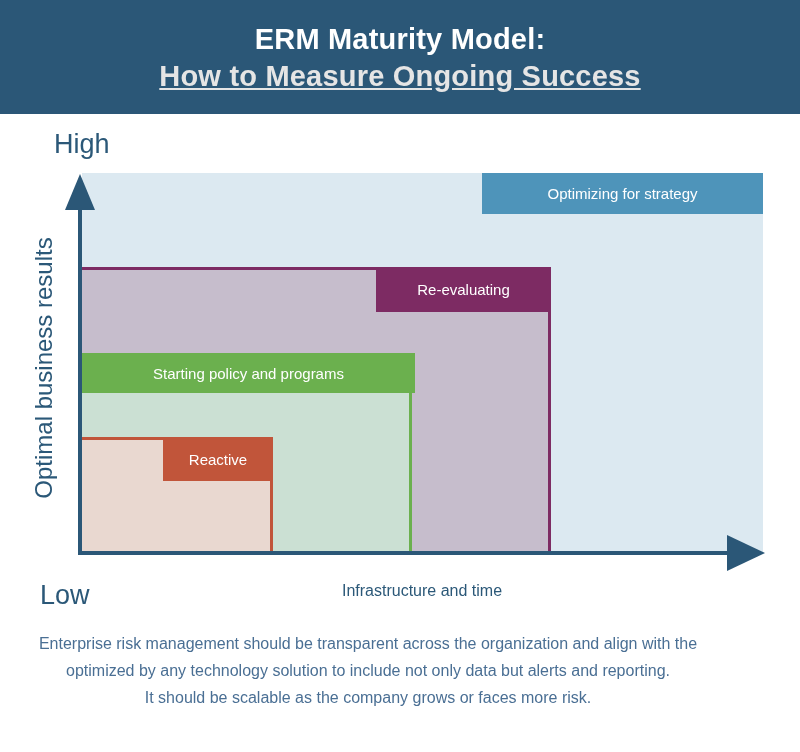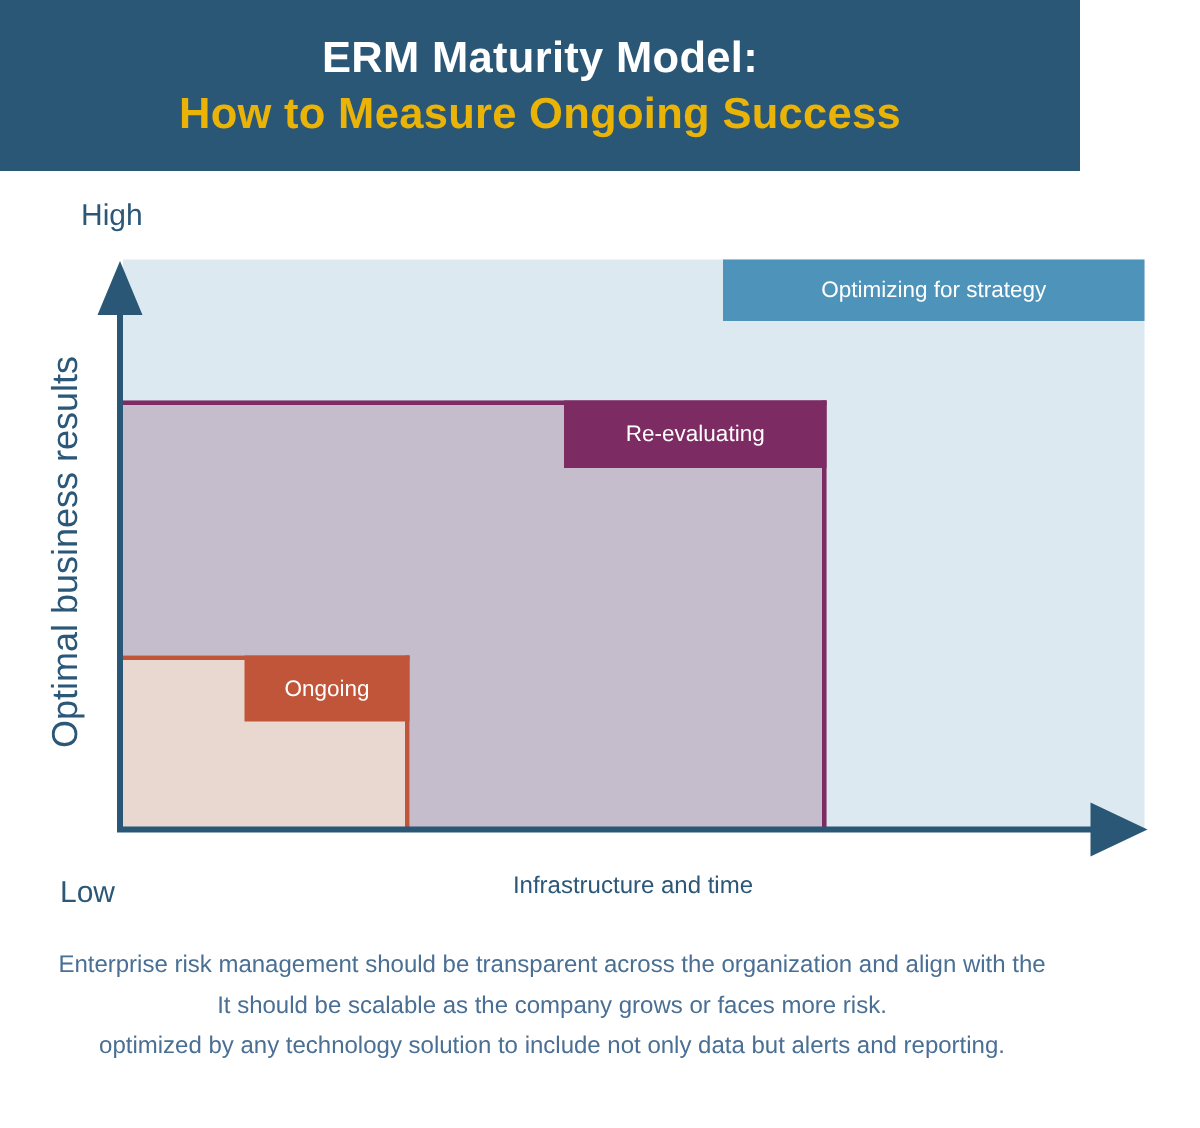--- a/index.html
+++ b/index.html
@@ -11,21 +11,21 @@
     width: 800px;
     height: 752px;
     background: #ffffff;
     overflow: hidden;
   }
 
   
   .header {
     position: absolute;
     left: 0; top: 0;
-    width: 720px; height: 114px;
+    width: 800px; height: 114px;
     background: #2b5777;
     display: flex;
     flex-direction: column;
     justify-content: center;
     align-items: center;
     padding-top: 2px;
   }
   .title-line {
     color: #ffffff;
     font-size: 29px;
@@ -34,21 +34,21 @@
     letter-spacing: 0.2px;
     text-align: center;
   }
 
   
   .chart { position: absolute; left: 0; top: 114px; width: 800px; height: 506px; }
 
   .axis-word {
     position: absolute;
     color: #2b5878;
-    font-size: 20px;
+    font-size: 27px;
     line-height: 30px;
   }
   .high-label { left: 54px; top: 15px; }
   .low-label  { left: 40px; top: 466px; }
   .x-title {
     position: absolute;
     left: 132px; top: 468px; width: 580px;
     text-align: center;
     color: #2b5878;
     font-size: 16px;
@@ -146,52 +146,55 @@
   }
   .footer-line { line-height: 27px; }
 </style>
 </head>
 <body>
 
 <div class="canvas">
 
   <header class="header" style="background-color: rgb(43, 87, 119);">
     <div class="title-line" style="color: rgb(255, 255, 255);">ERM Maturity Model:</div>
-    <div class="title-line" style="color: #eab308;">How to Measure Ongoing Success</div>
+    <div class="title-line" style="color: #e5e5e5; text-decoration: underline;">How to Measure Ongoing Success</div>
   </header>
 
   <div class="chart">
 
     <div class="axis-word high-label" style="color: rgb(43, 88, 120);">High</div>
 
     <div class="y-title" style="color: rgb(43, 88, 120);">Optimal business results</div>
 
     <div class="stage stage4" style="background-color: rgb(220, 233, 241);">
       <div class="label-box" style="background-color: rgb(78, 148, 186); color: rgb(255, 255, 255);">Optimizing for strategy</div>
     </div>
 
     <div class="stage stage3" style="background-color: rgb(198, 189, 204); border-color: rgb(125, 43, 99);">
       <div class="label-box" style="background-color: rgb(125, 43, 99); color: rgb(255, 255, 255);">Re-evaluating</div>
     </div>
 
+    <div class="stage stage2" style="background-color: rgb(203, 224, 211); border-color: rgb(107, 176, 78);">
+      <div class="label-box" style="background-color: rgb(107, 176, 78); color: rgb(255, 255, 255);">Starting policy and programs</div>
+    </div>
 
     <div class="stage stage1" style="background-color: rgb(233, 216, 208); border-color: rgb(193, 85, 58);">
-      <div class="label-box" style="background-color: rgb(193, 85, 58); color: rgb(255, 255, 255);">Ongoing</div>
+      <div class="label-box" style="background-color: rgb(193, 85, 58); color: rgb(255, 255, 255);">Reactive</div>
     </div>
 
     <div class="y-axis-line" style="background-color: rgb(43, 87, 119);"></div>
     <div class="y-axis-arrow" style="border-bottom-color: rgb(43, 87, 119);"></div>
     <div class="x-axis-line" style="background-color: rgb(43, 87, 119);"></div>
     <div class="x-axis-arrow" style="border-left-color: rgb(43, 87, 119);"></div>
 
     <div class="axis-word low-label" style="color: rgb(43, 88, 120);">Low</div>
 
     <div class="x-title" style="color: rgb(43, 88, 120);">Infrastructure and time</div>
 
   </div>
 
   <footer class="footer" style="color: rgb(74, 111, 148);">
     <div class="footer-line">Enterprise risk management should be transparent across the organization and align with the</div>
+    <div class="footer-line">optimized by any technology solution to include not only data but alerts and reporting.</div>
     <div class="footer-line">It should be scalable as the company grows or faces more risk.</div>
-    <div class="footer-line">optimized by any technology solution to include not only data but alerts and reporting.</div>
   </footer>
 
 </div>
 
 </body></html>

